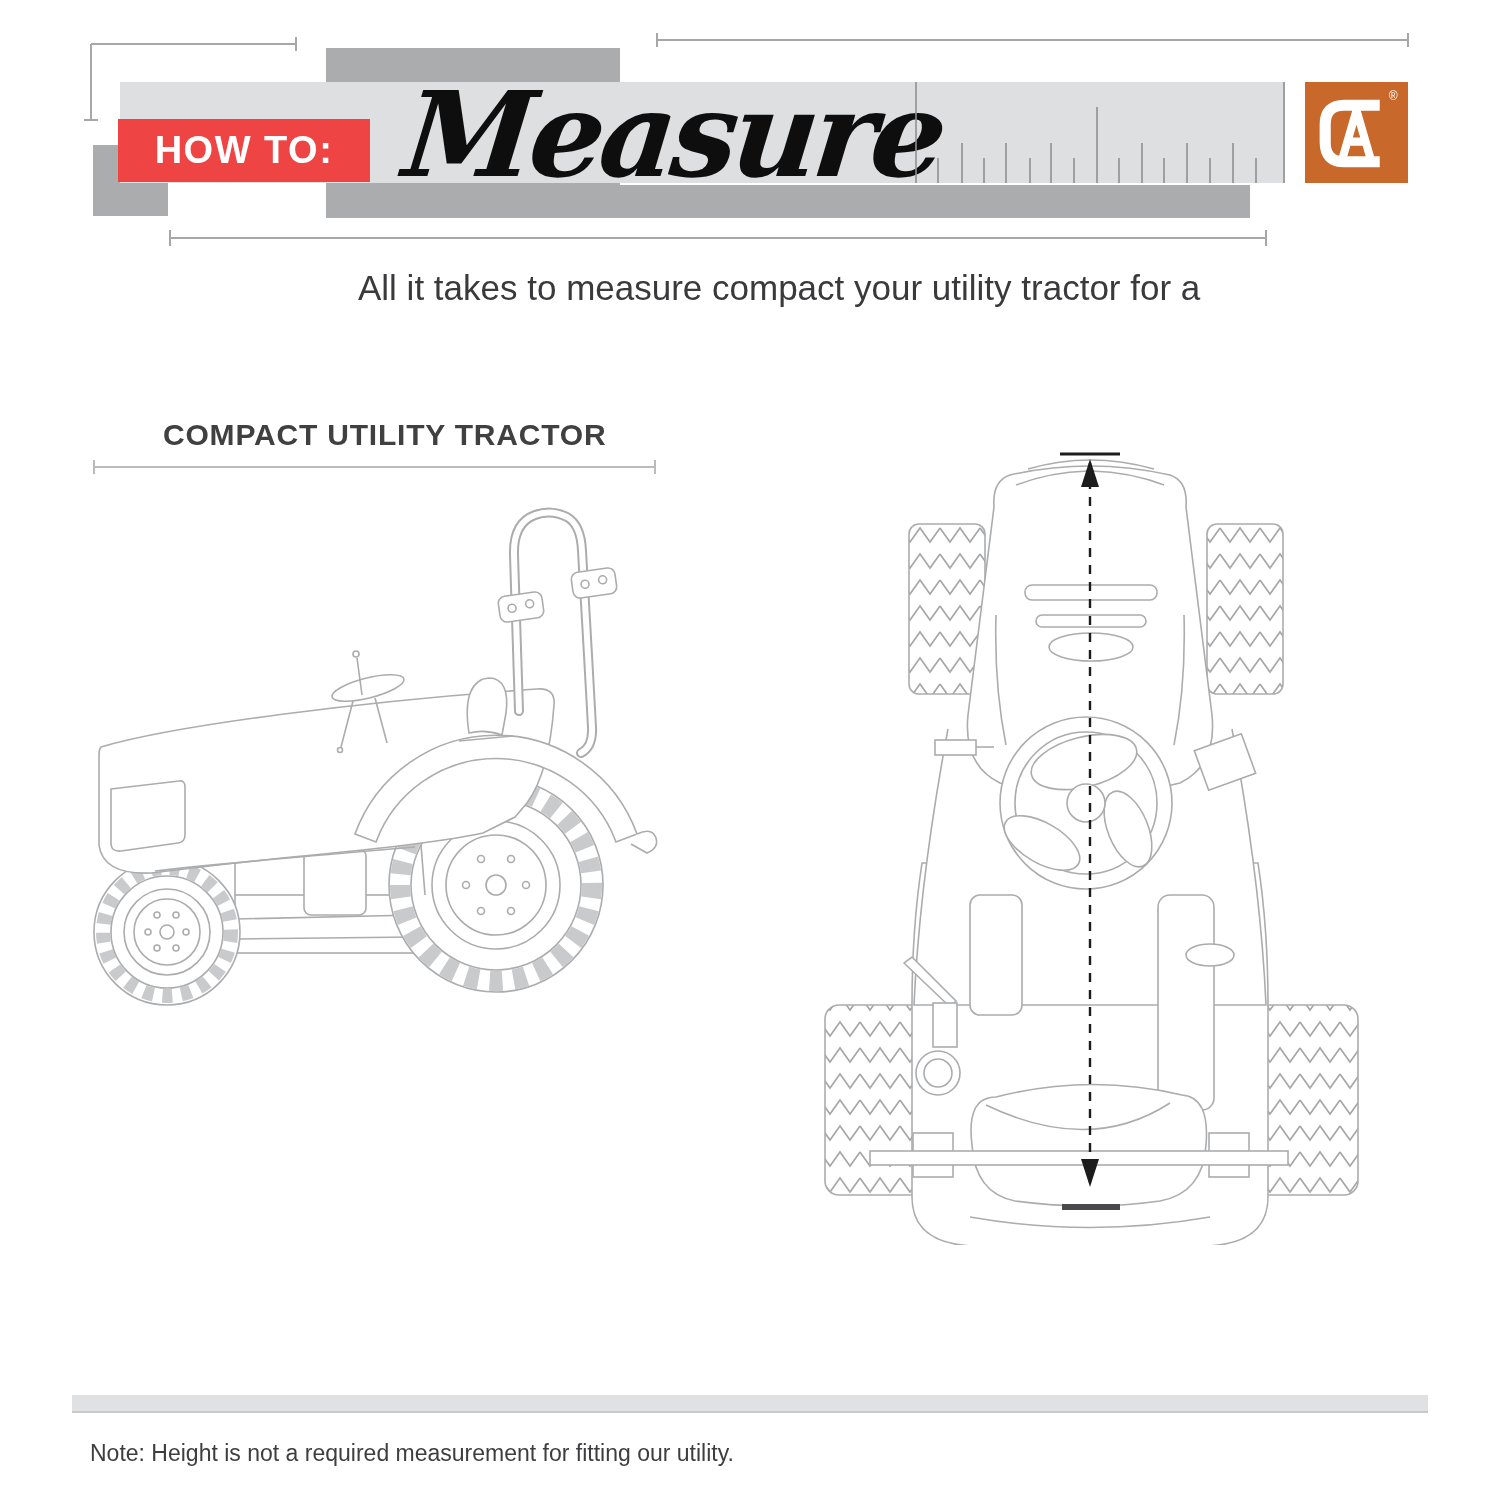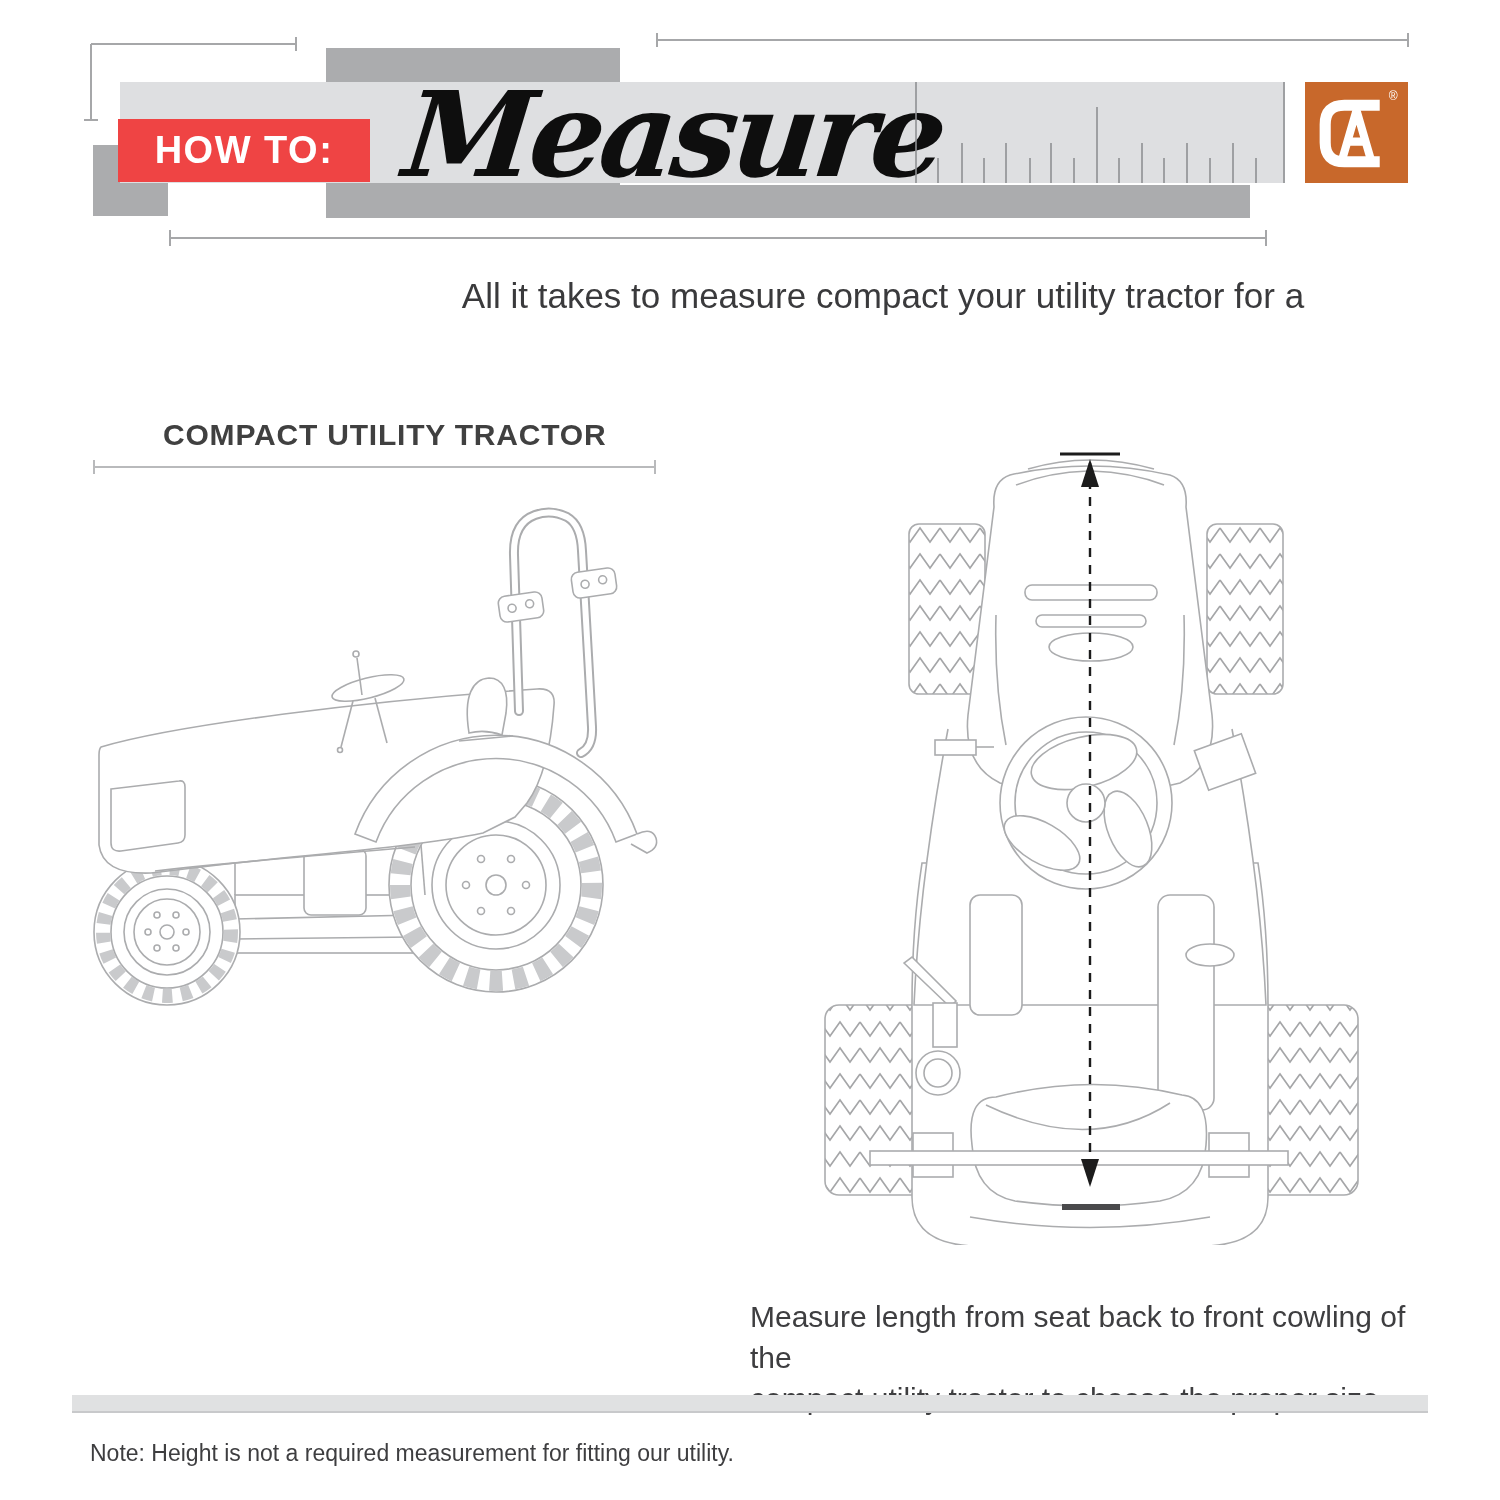--- a/index.html
+++ b/index.html
@@ -15,22 +15,22 @@
   .howto-box{left:118px;top:119px;width:252px;height:63px;background:#ef4444;
              display:flex;align-items:center;justify-content:center;}
   .howto-box span{color:#ffffff;font-weight:bold;font-size:38px;letter-spacing:1.5px;}
   .script-title{left:405px;top:70px;width:520px;text-align:center;
                 font-family:"DejaVu Serif",serif;font-style:italic;font-weight:bold;
                 font-size:118px;line-height:1.1;color:#0e0e0e;letter-spacing:-5px;
                 transform:skewX(-6deg);}
   .logo{left:1305px;top:82px;width:103px;height:101px;background:#c8682b;}
 
   
-  .intro{right:92px;top:264px;width:1050px;text-align:center;
-         font-size:35px;line-height:47px;color:#3a3a3c;font-weight:400;margin-top:8px;}
+  .intro{right:92px;top:264px;width:1050px;text-align:left;
+         font-size:35px;line-height:47px;color:#3a3a3c;font-weight:400;}
   .intro sup{font-size:0.5em;}
 
   
   .section-heading{left:163px;top:418px;font-size:30px;font-weight:bold;
                    color:#404040;letter-spacing:0.8px;}
 
   
   .caption{left:750px;top:1296px;width:680px;font-size:30px;line-height:41px;color:#3e3e40;}
   .divider{left:72px;top:1395px;width:1356px;height:16px;background:#e0e1e2;
            border-bottom:2px solid #c8c9cb;}
@@ -243,21 +243,17 @@
 
     <g>
       <line x1="240" y1="9" x2="300" y2="9" stroke="#1c1c1c" stroke-width="3"></line>
       <line x1="270" y1="18" x2="270" y2="736" stroke="#1c1c1c" stroke-width="2.4" stroke-dasharray="9 8"></line>
       <polygon points="270,14 261,42 279,42" fill="#1c1c1c"></polygon>
       <polygon points="270,742 261,714 279,714" fill="#1c1c1c"></polygon>
       <line x1="242" y1="762" x2="300" y2="762" stroke="#4a4a4c" stroke-width="6"></line>
     </g>
   </svg>
 
-  <div class="abs caption">
-    <div>Measure length from seat back to front cowling of the</div>
-    <div>compact utility tractor to choose the proper size.</div>
-  </div>
 
   <div class="abs divider"></div>
   <div class="abs note">Note: Height is not a required measurement for fitting our utility.</div>
 
 </div>
 
 </body></html>

